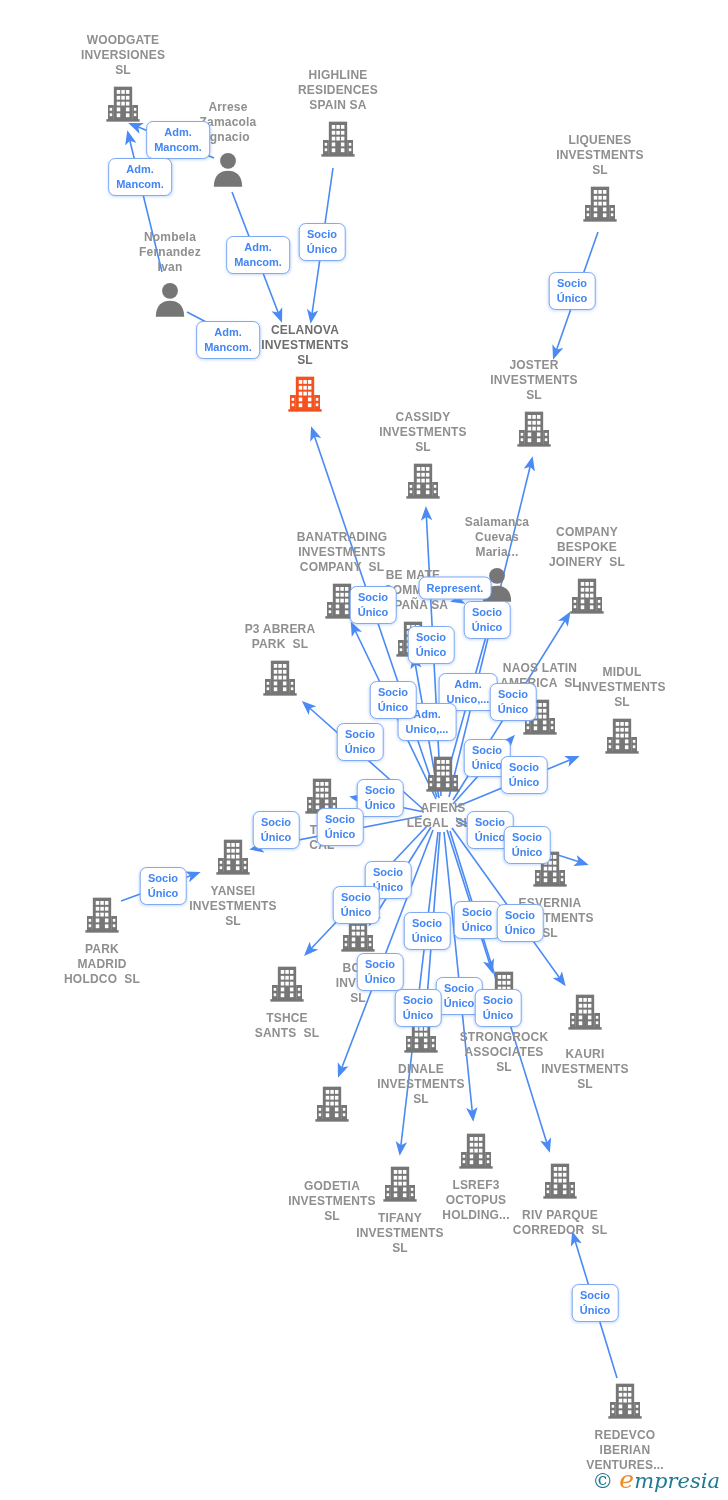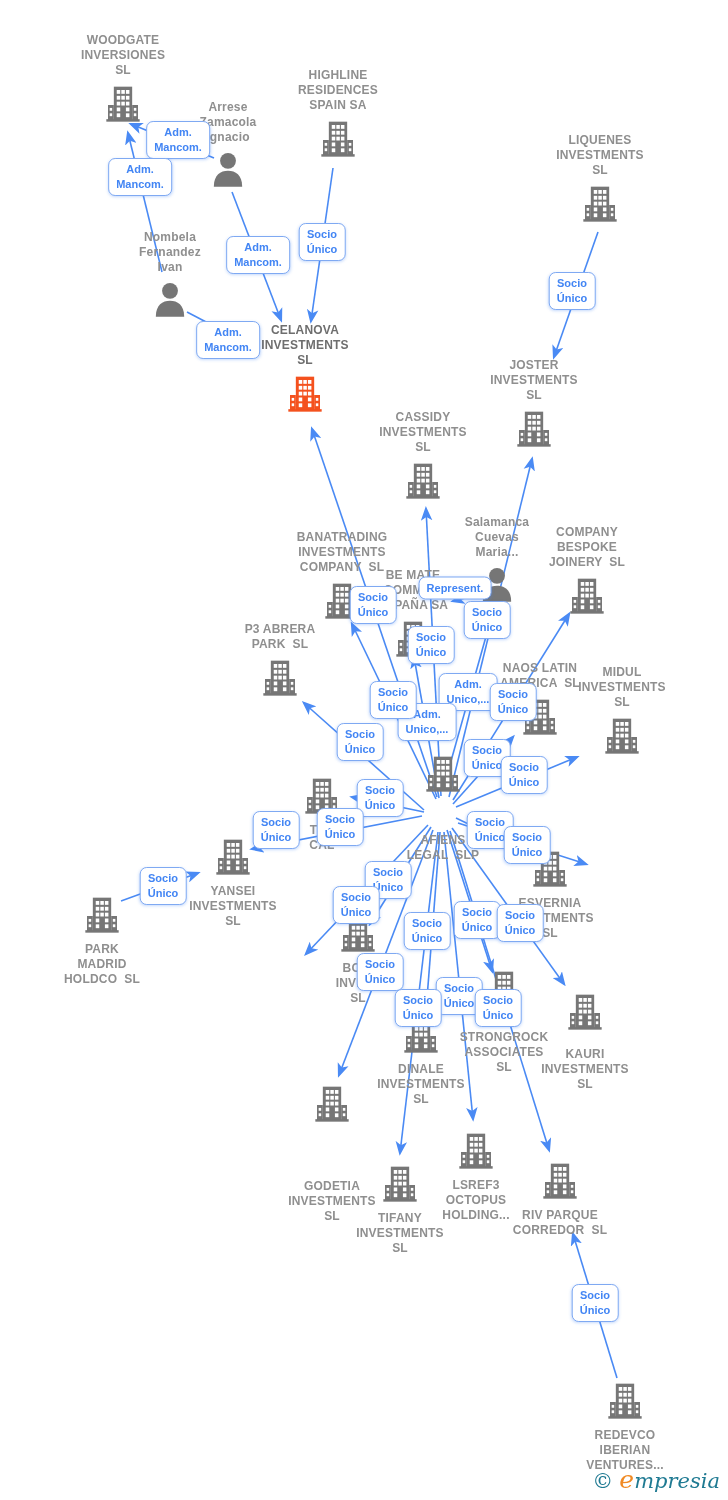--- a/index.html
+++ b/index.html
@@ -204,21 +204,21 @@
       <div class="ico"><svg viewBox="0 0 48 48" width="100%" height="100%">
           <use xlink:href="#sym-building"></use>
         </svg></div>
     </div>
     <div class="node above" style="top: 665px; left: 556px;">
       <div class="lbl"><span style="display: block;">MIDUL</span><span style="display: block;">INVESTMENTS</span><span style="display: block;">SL</span></div>
       <div class="ico"><svg viewBox="0 0 48 48" width="100%" height="100%">
           <use xlink:href="#sym-building"></use>
         </svg></div>
     </div>
-    <div class="node below" style="top: 753px; left: 377px; gap: 32px;">
+    <div class="node below" style="top: 753px; left: 377px;">
       <div class="ico"><svg viewBox="0 0 48 48" width="100%" height="100%">
           <use xlink:href="#sym-building"></use>
         </svg></div>
       <div class="lbl"><span style="display: block;">AFIENS</span><span style="display: block;">LEGAL  SLP</span></div>
     </div>
     <div class="node below" style="top: 775px; left: 256px;">
       <div class="ico"><svg viewBox="0 0 48 48" width="100%" height="100%">
           <use xlink:href="#sym-building"></use>
         </svg></div>
       <div class="lbl"><span style="display: block;">TSH</span><span style="display: block;">CAL</span></div>
@@ -239,20 +239,26 @@
       <div class="ico"><svg viewBox="0 0 48 48" width="100%" height="100%">
           <use xlink:href="#sym-building"></use>
         </svg></div>
       <div class="lbl"><span style="display: block;">ESVERNIA</span><span style="display: block;">INVESTMENTS</span><span style="display: block;">SL</span></div>
     </div>
     <div class="node below" style="top: 913px; left: 292px;">
       <div class="ico"><svg viewBox="0 0 48 48" width="100%" height="100%">
           <use xlink:href="#sym-building"></use>
         </svg></div>
       <div class="lbl"><span style="display: block;">BONI</span><span style="display: block;">INVEST</span><span style="display: block;">SL</span></div>
+    </div>
+    <div class="node below" style="top: 963px; left: 221px;">
+      <div class="ico"><svg viewBox="0 0 48 48" width="100%" height="100%">
+          <use xlink:href="#sym-building"></use>
+        </svg></div>
+      <div class="lbl"><span style="display: block;">TSHCE</span><span style="display: block;">SANTS  SL</span></div>
     </div>
     <div class="node below" style="top: 1014px; left: 355px;">
       <div class="ico"><svg viewBox="0 0 48 48" width="100%" height="100%">
           <use xlink:href="#sym-building"></use>
         </svg></div>
       <div class="lbl"><span style="display: block;">DINALE</span><span style="display: block;">INVESTMENTS</span><span style="display: block;">SL</span></div>
     </div>
     <div class="node below" style="top: 968px; left: 438px;">
       <div class="ico"><svg viewBox="0 0 48 48" width="100%" height="100%">
           <use xlink:href="#sym-building"></use>

